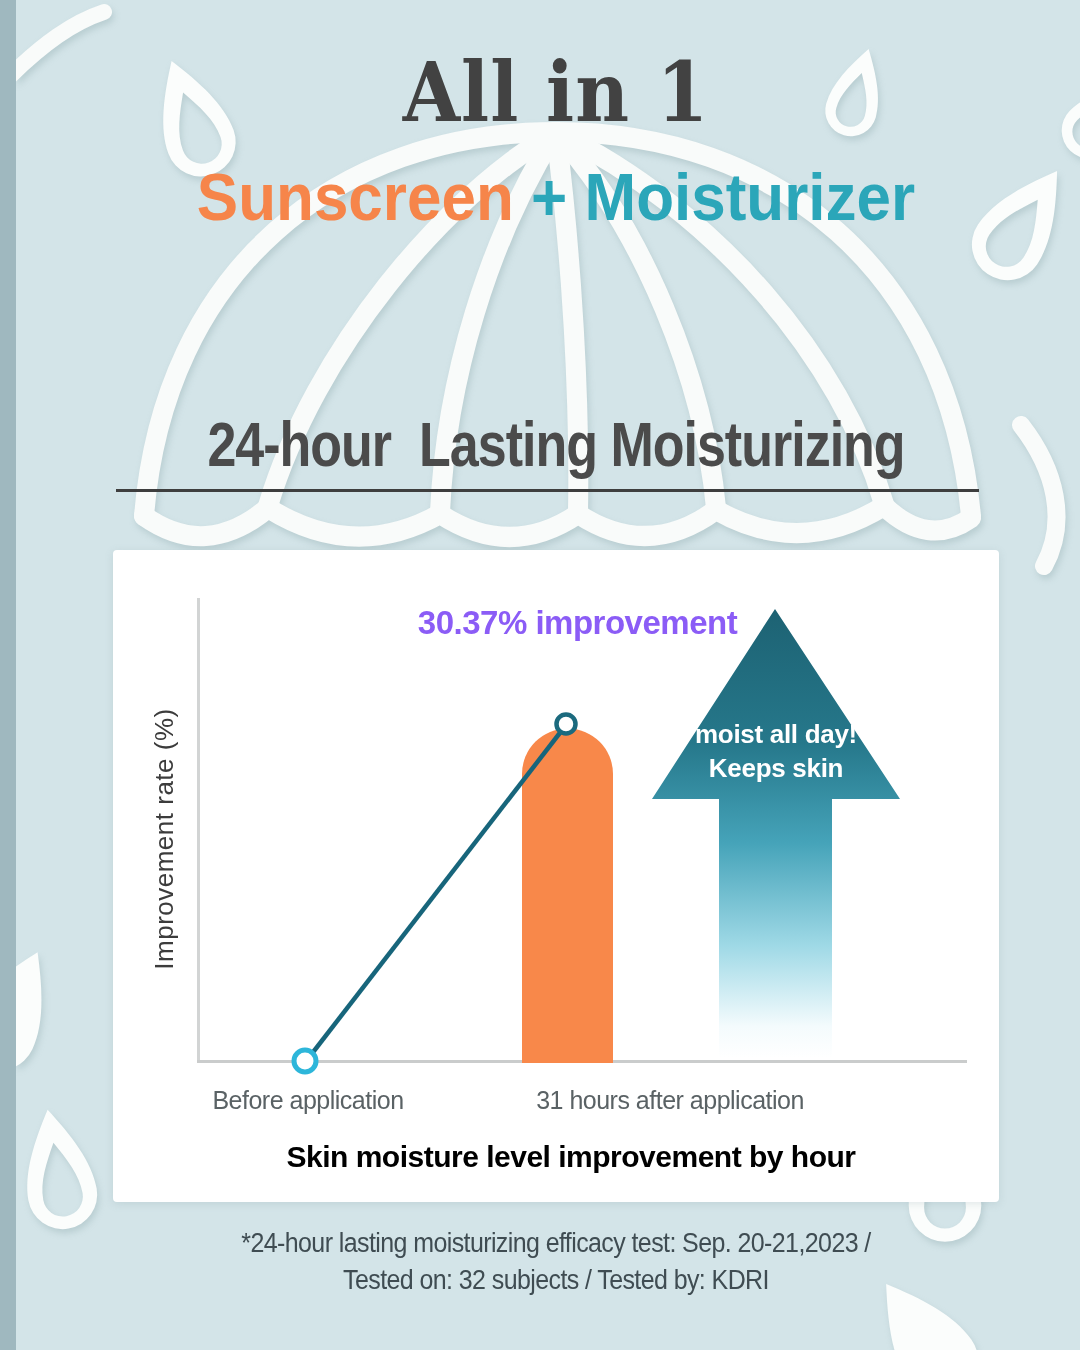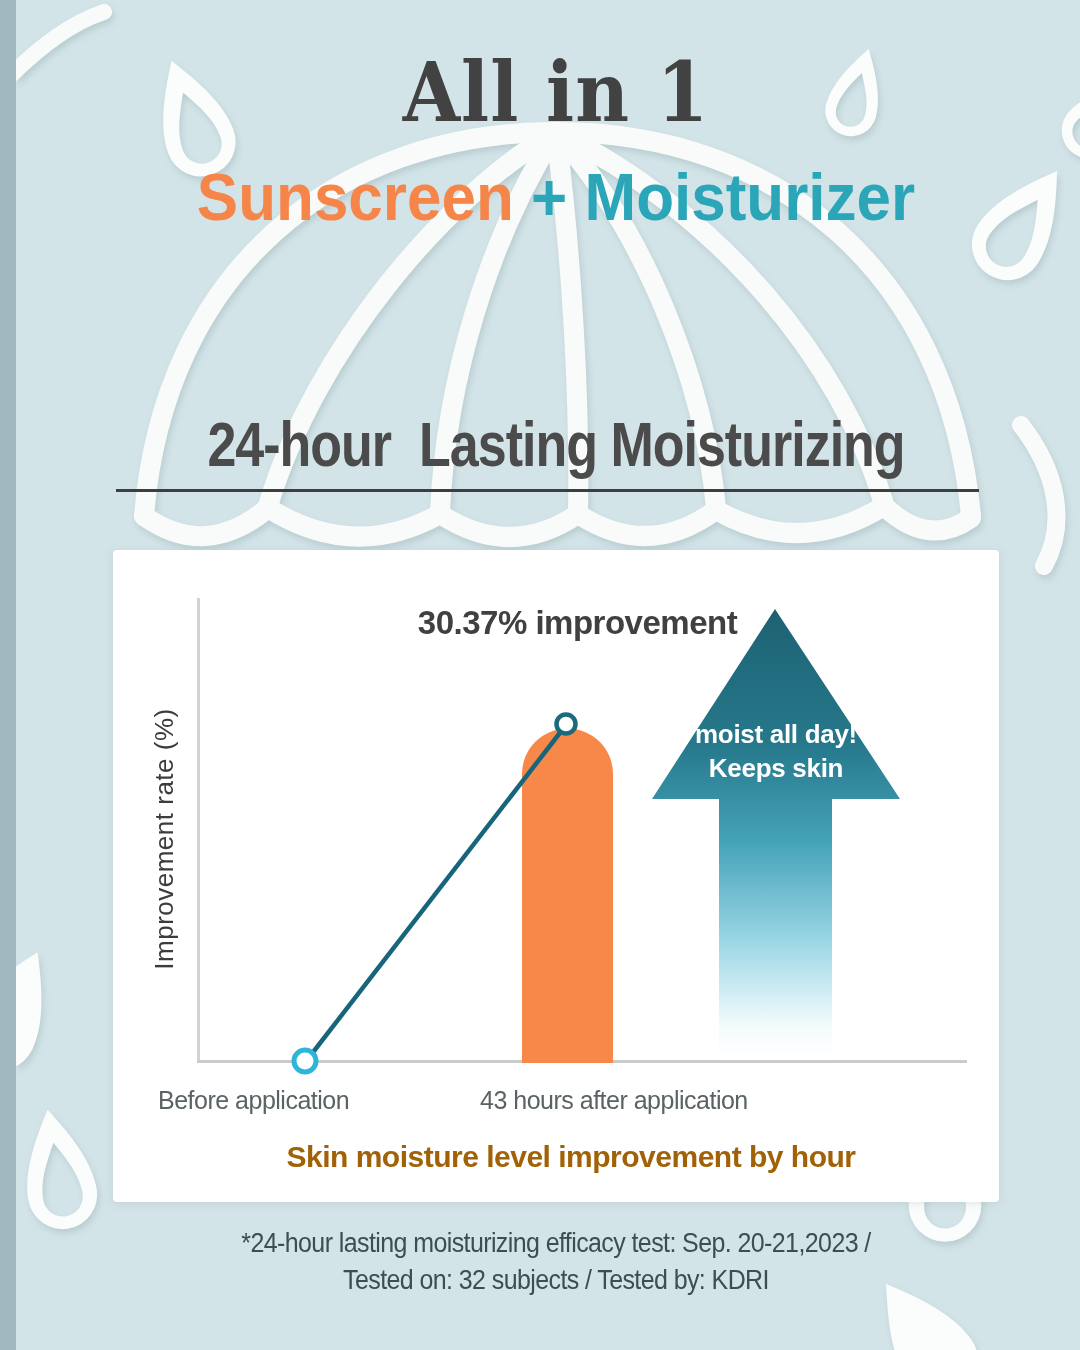--- a/index.html
+++ b/index.html
@@ -36,38 +36,38 @@
   }
   
   .card{
     position:absolute; top:550px; left:97px; width:886px; height:652px;
     background:#ffffff; border-radius:4px; box-shadow:0 2px 8px rgba(110,140,145,0.18);
   }
   .card .annotation{
     position:absolute; top:52px; left:0; width:100%; text-align:center; line-height:1.28;
     font-weight:700; letter-spacing:-0.5px;
   }
-  .annotation .a1{font-size:33px; color:#404040;padding-left:43px;}
+  .annotation .a1{font-size:33px; color:#8b5cf6;padding-left:43px;}
   .annotation .a2{font-size:32px; color:#383838;}
   .chart-svg{position:absolute; left:0; top:0; width:886px; height:652px;}
   .ylabel{
     position:absolute; left:-147px; top:272px; width:400px; height:34px;
     transform:rotate(-90deg); text-align:center;
     font-size:26px; color:#3c3c3c; letter-spacing:0.5px;
   }
   .arrow-label{
     position:absolute; top:168px; left:540px; width:246px; text-align:center;
     font-weight:700; font-size:26px; color:#ffffff; line-height:1.3; letter-spacing:-0.3px;
   }
-  .xlab{position:absolute; top:536px; font-size:25px; color:#5a6265; text-align:left; letter-spacing:-0.5px;}
+  .xlab{position:absolute; top:536px; font-size:25px; color:#5a6265; text-align:center; letter-spacing:-0.5px;}
   .xlab.before{left:45px; width:300px;}
   .xlab.after{left:367px; width:380px;}
   .caption{
     position:absolute; top:590px; left:30px; width:856px; text-align:center;
-    font-weight:700; font-size:30px; color:#a16207; letter-spacing:-0.5px;
+    font-weight:700; font-size:30px; color:#000000; letter-spacing:-0.5px;
   }
   
   .footnote{
     position:absolute; top:1224px; left:0; width:100%; text-align:center;
     font-size:25px; color:#3f4c52; line-height:1.34; letter-spacing:-0.6px;
     transform:scaleY(1.1); transform-origin:top center;
   }
 </style>
 </head>
 <body>
@@ -141,21 +141,21 @@
     </div>
 
     <div class="ylabel">Improvement rate (%)</div>
 
     <div class="arrow-label">
       <div>moist all day!</div>
       <div>Keeps skin</div>
     </div>
 
     <div class="xlab before">Before application</div>
-    <div class="xlab after">43 hours after application</div>
+    <div class="xlab after">31 hours after application</div>
 
     <div class="caption">Skin moisture level improvement by hour</div>
   </div>
 
   <div class="footnote">
     <div>*24-hour lasting moisturizing efficacy test: Sep. 20-21,2023 /</div>
     <div>Tested on: 32 subjects / Tested by: KDRI</div>
   </div>
 
 </div>

